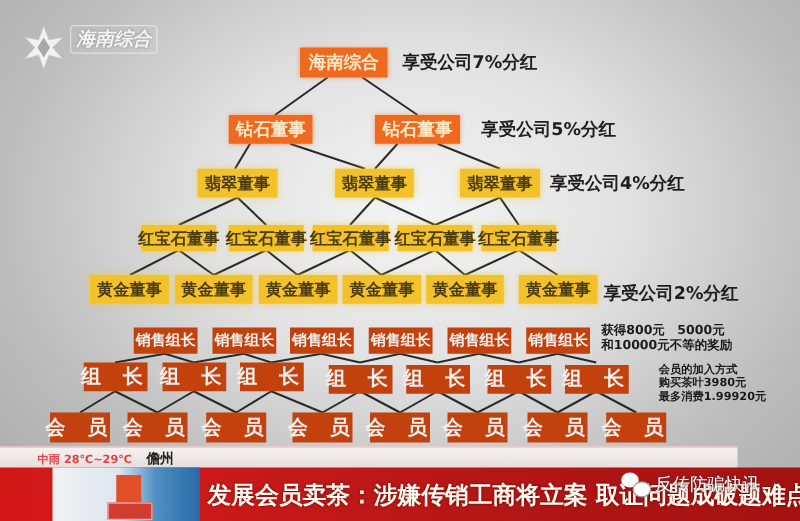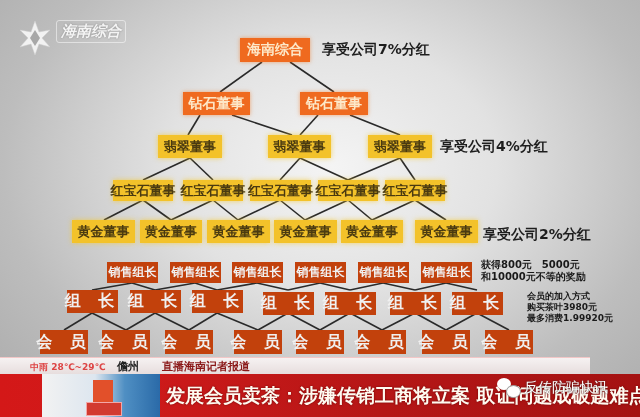--- a/index.html
+++ b/index.html
@@ -108,20 +108,21 @@
       <polygon points="17,10 22,18 17,26 12,18" fill="#a8a8a8"></polygon>
     </svg>
     <span class="logo-text">海南综合</span>
   </div>
 
   <div class="node orange" style="left:240px;top:38px;width:70px;height:24px;">海南综合</div>
   <div class="label" style="left:322px;top:41px;">享受公司7%分红</div>
 
   <div class="node orange" style="left:183px;top:92px;width:67px;height:23px;">钻石董事</div>
   <div class="node orange" style="left:300px;top:92px;width:68px;height:23px;">钻石董事</div>
+  <div class="label" style="left:385px;top:95px;">享受公司5%分红</div>
 
   <div class="node yellow" style="left:158px;top:135px;width:64px;height:23px;">翡翠董事</div>
   <div class="node yellow" style="left:268px;top:135px;width:63px;height:23px;">翡翠董事</div>
   <div class="node yellow" style="left:368px;top:135px;width:64px;height:23px;">翡翠董事</div>
   <div class="label" style="left:440px;top:138px;">享受公司4%分红</div>
 
   <div class="node yellow small" style="left:113px;top:180px;width:60px;height:21px;">红宝石董事</div>
   <div class="node yellow small" style="left:183px;top:180px;width:60px;height:21px;">红宝石董事</div>
   <div class="node yellow small" style="left:250px;top:180px;width:61px;height:21px;">红宝石董事</div>
   <div class="node yellow small" style="left:318px;top:180px;width:60px;height:21px;">红宝石董事</div>
@@ -166,21 +167,20 @@
   <div class="node gray wide" style="left:165px;top:330px;width:48px;height:24px;">会 员</div>
   <div class="node gray wide" style="left:234px;top:330px;width:48px;height:24px;">会 员</div>
   <div class="node gray wide" style="left:296px;top:330px;width:48px;height:24px;">会 员</div>
   <div class="node gray wide" style="left:358px;top:330px;width:48px;height:24px;">会 员</div>
   <div class="node gray wide" style="left:422px;top:330px;width:48px;height:24px;">会 员</div>
   <div class="node gray wide" style="left:485px;top:330px;width:48px;height:24px;">会 员</div>
 
   <div class="infobar">
     <span style="left:30px;color:#d44;font-size:9px;top:3px;">中雨 28℃~29℃</span>
     <span style="left:117px;color:#222;">儋州</span>
-    <span style="left:162px;color:#8a1818;">直播海南记者报道</span>
   </div>
 
   <div class="banner"></div>
   <div class="banner-img"></div>
   <div class="banner-badge"></div>
   <div class="banner-badge2"></div>
   <div class="headline">发展会员卖茶：涉嫌传销工商将立案 取证问题成破题难点</div>
 
   <div class="wm">
     <div class="wm-icon">

